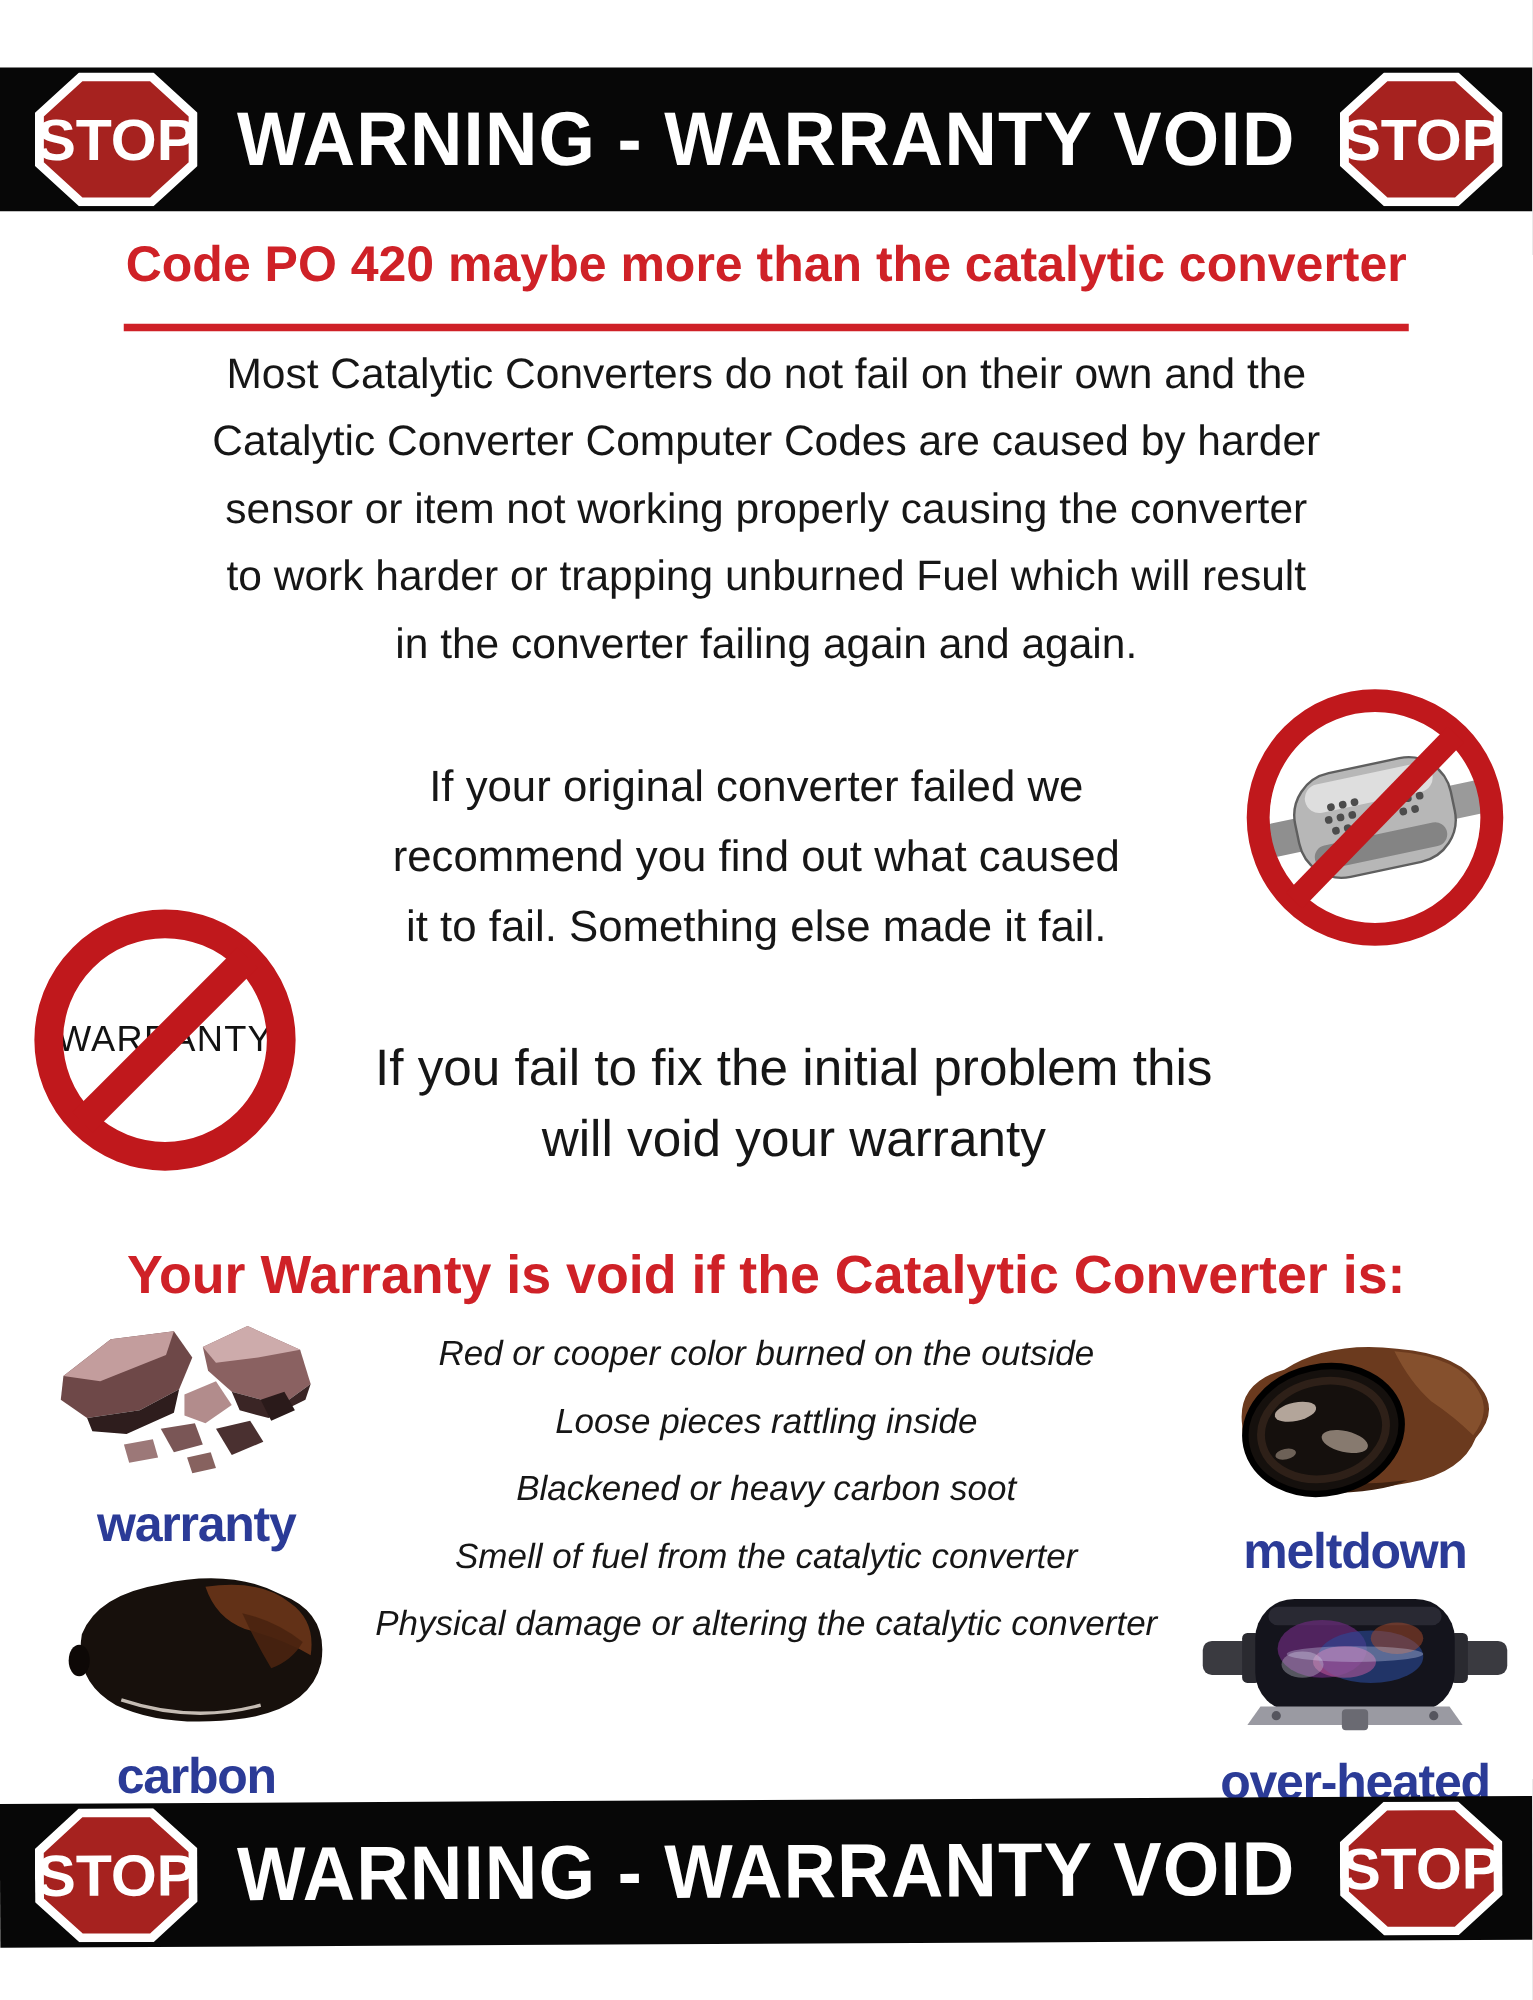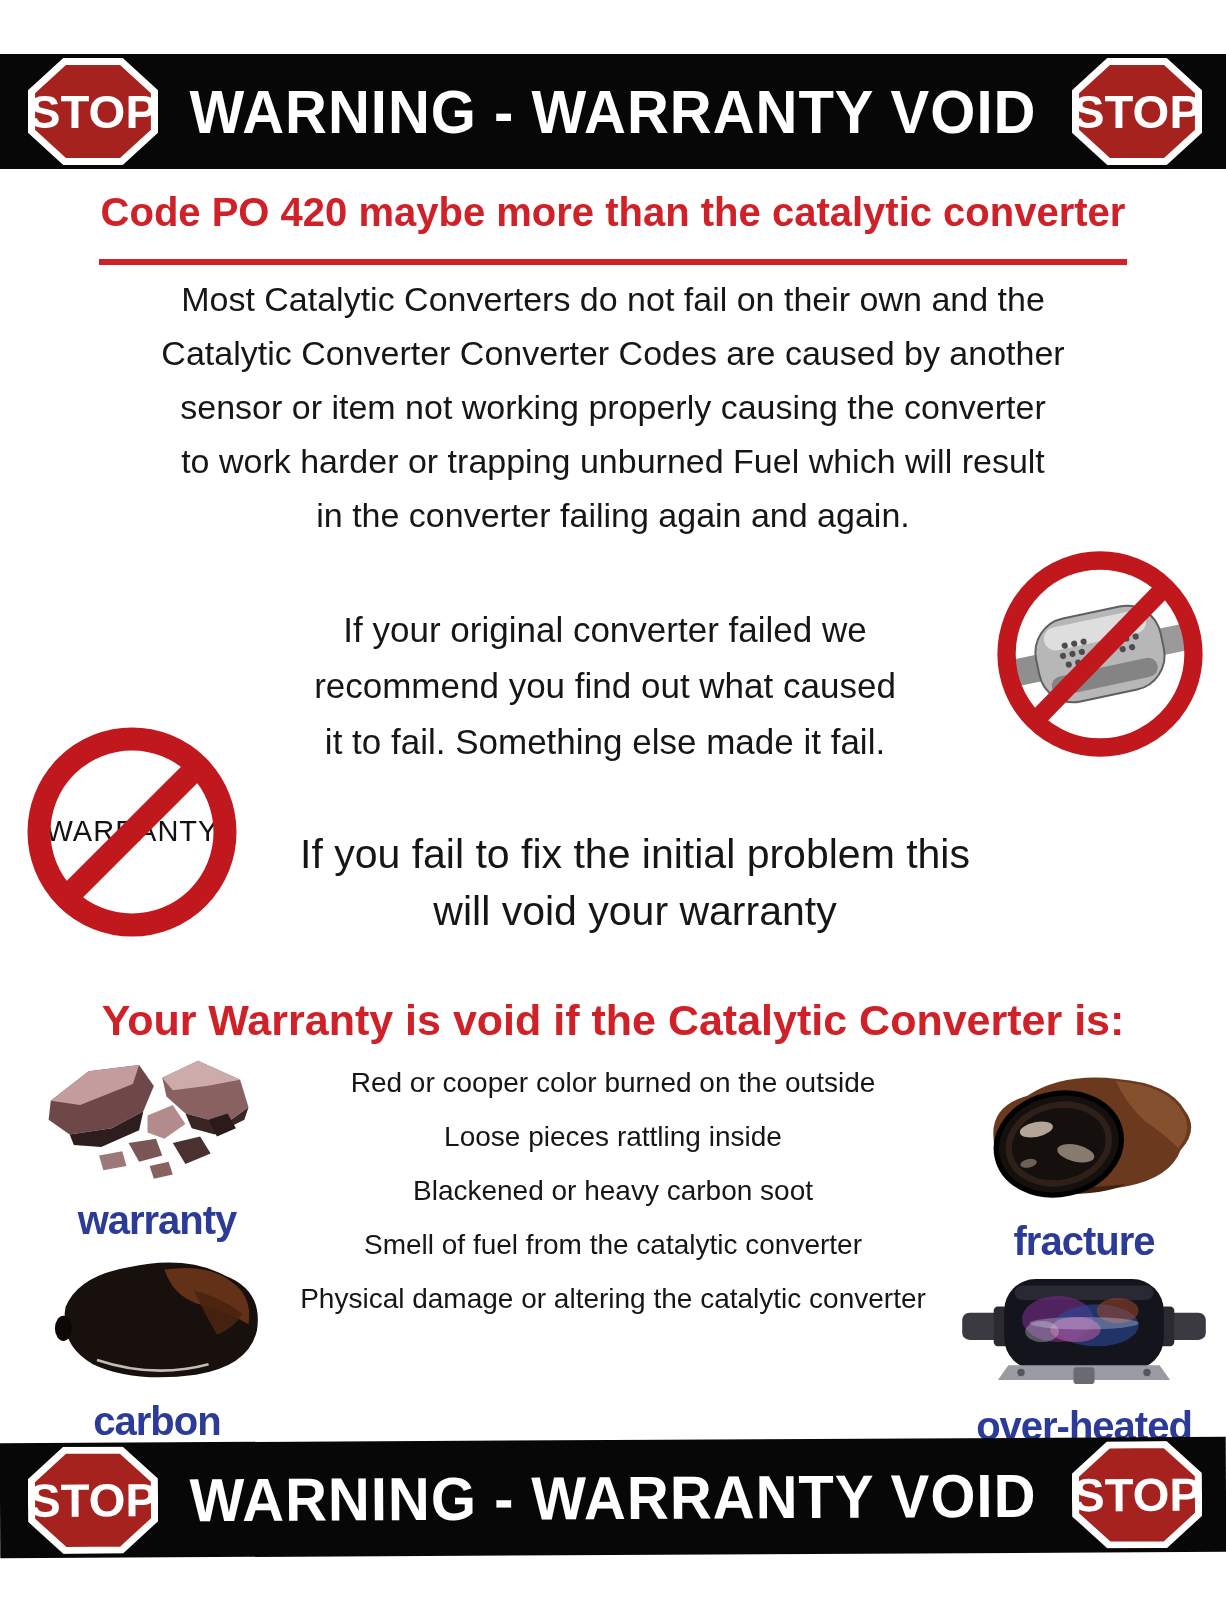--- a/index.html
+++ b/index.html
@@ -45,21 +45,21 @@
   .line { white-space:nowrap; }
   
   .no-converter-wrap { position:absolute; top:548px; right:20px; width:212px; height:212px; }
   .no-warranty-wrap  { position:absolute; top:714px; left:24px;  width:216px; height:236px; }
   .icon-svg { width:100%; height:100%; display:block; }
   .warranty-text {
     font-family:"Liberation Sans", sans-serif; font-size:29px; fill:#121212;
     text-anchor:middle; letter-spacing:1px;
   }
   
-  .void-list { position:absolute; top:1056px; left:243px; width:740px; text-align:center; }
+  .void-list { position:absolute; top:1056px; left:243px; width:740px; text-align:center;font-style:italic; }
   .void-item { font-size:28px; line-height:54px; white-space:nowrap; }
   
   .damage-card { position:absolute; text-align:center; }
   .dc-fracture   { top:1044px; left:36px;  width:242px; }
   .dc-carbon     { top:1240px; left:36px;  width:242px; }
   .dc-meltdown   { top:1060px; left:958px; width:252px; }
   .dc-overheated { top:1256px; left:958px; width:252px; }
   .damage-art { display:block; width:100%; }
   .damage-label {
     color:#2b3b97; font-weight:bold; font-size:40px; line-height:42px;
@@ -86,21 +86,21 @@
       </svg>
     </span>
   </div>
 
   <div class="heading-red h-code">
     <span class="underlined">Code PO 420 maybe more than the catalytic converter</span>
   </div>
 
   <div class="para p-intro">
     <div class="line">Most Catalytic Converters do not fail on their own and the</div>
-    <div class="line">Catalytic Converter Converter Codes are caused by another</div>
+    <div class="line">Catalytic Converter Computer Codes are caused by harder</div>
     <div class="line">sensor or item not working properly causing the converter</div>
     <div class="line">to work harder or trapping unburned Fuel which will result</div>
     <div class="line">in the converter failing again and again.</div>
   </div>
 
   <span class="no-converter-wrap">
     <svg class="icon-svg" viewBox="0 0 220 220">
       <g transform="rotate(-12 110 110)">
         <rect x="12" y="97" width="42" height="28" rx="9" fill="#8f8f8f"></rect>
         <rect x="166" y="97" width="42" height="28" rx="9" fill="#9a9a9a"></rect>
@@ -187,21 +187,21 @@
         <path d="M60,110 Q100,126 160,118 Q140,128 96,128 Q70,124 60,110 Z" fill="#3f2110"></path>
         <g transform="rotate(-12 96 80)">
           <ellipse cx="96" cy="80" rx="60" ry="48" fill="#15100d" stroke="#000000" stroke-width="5"></ellipse>
           <ellipse cx="96" cy="80" rx="48" ry="37" fill="none" stroke="#2e2018" stroke-width="6"></ellipse>
           <ellipse cx="78" cy="62" rx="16" ry="7" fill="#cfc0b4" opacity="0.85"></ellipse>
           <ellipse cx="110" cy="92" rx="18" ry="8" fill="#b8a89a" opacity="0.7" transform="rotate(25 110 92)"></ellipse>
           <ellipse cx="64" cy="92" rx="8" ry="4" fill="#a89888" opacity="0.6"></ellipse>
         </g>
       </svg>
     </span>
-    <div class="damage-label">fracture</div>
+    <div class="damage-label">meltdown</div>
   </div>
 
   <div class="damage-card dc-carbon">
     <span>
       <svg class="damage-art" viewBox="0 0 230 150">
         <path d="M28,64 Q40,34 88,26 Q142,14 180,34 Q216,48 210,86 Q202,120 152,128 Q92,136 54,118 Q22,100 28,64 Z" fill="#17100c"></path>
         <path d="M122,28 Q164,22 186,40 Q206,54 202,80 Q182,68 152,60 Q130,52 122,28 Z" fill="#6a3518" opacity="0.9"></path>
         <path d="M150,48 Q176,54 196,70 Q188,84 172,90 Q160,70 150,48 Z" fill="#4a2410" opacity="0.9"></path>
         <path d="M58,114 Q112,132 164,118" stroke="#d8cfc6" stroke-width="2.5" fill="none" opacity="0.9"></path>
         <ellipse cx="26" cy="84" rx="8" ry="12" fill="#0d0806"></ellipse>

